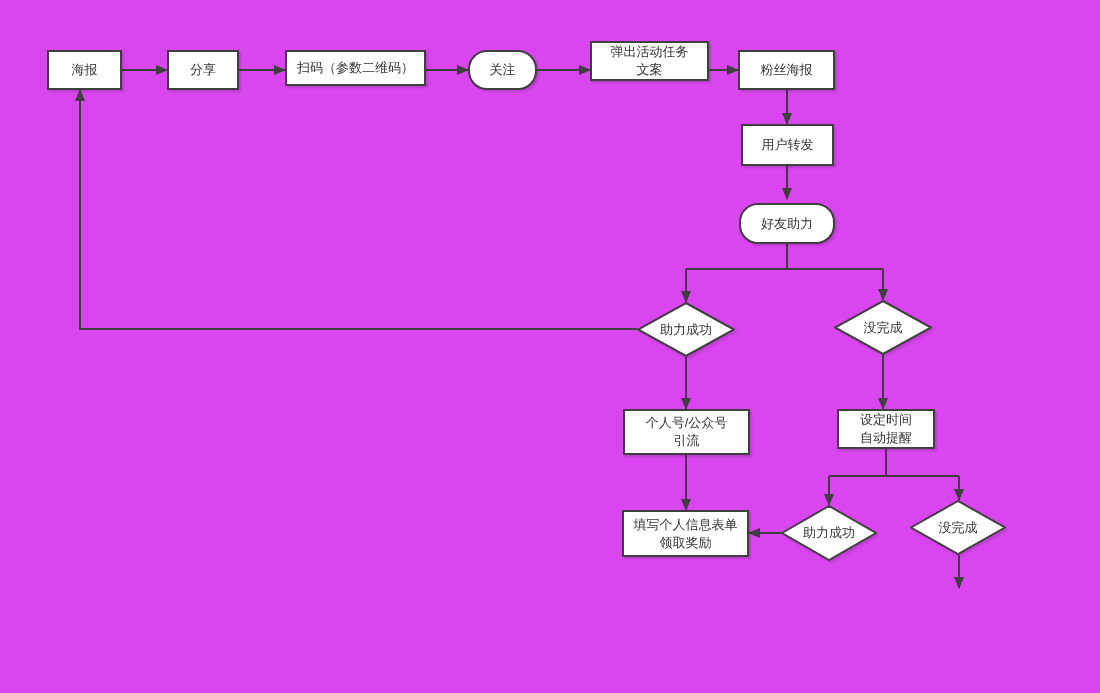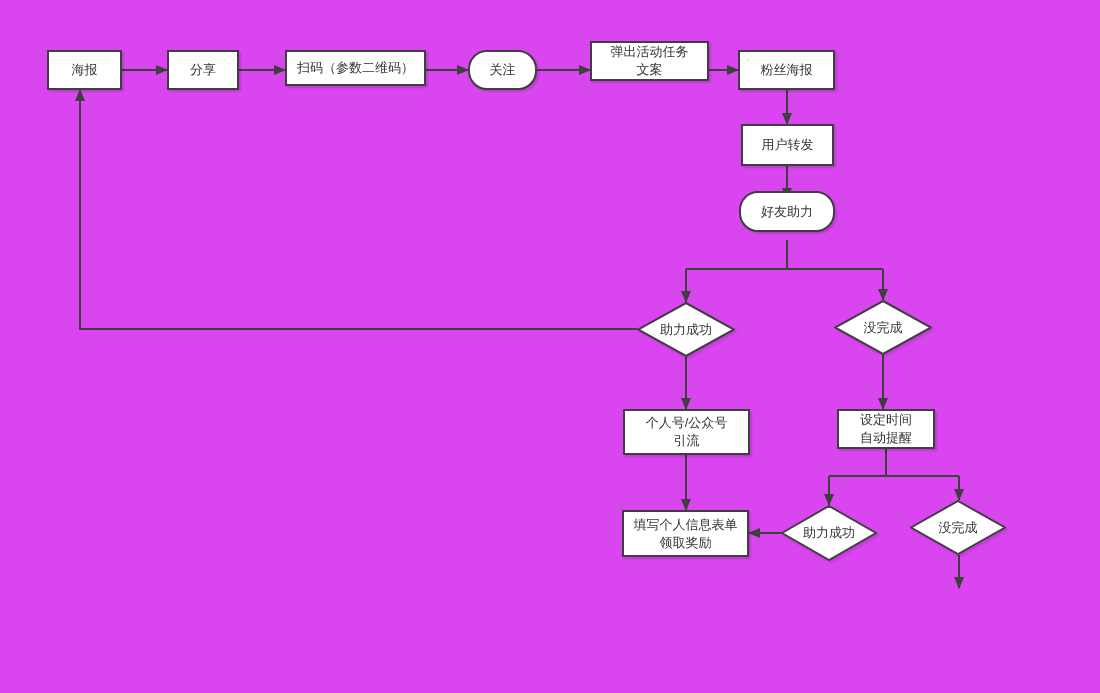--- a/index.html
+++ b/index.html
@@ -103,21 +103,21 @@
     <div class="node rect" style="left: 590px; top: 41px; width: 119px; height: 40px;">
       <span class="label">弹出活动任务
 文案</span>
     </div>
     <div class="node rect" style="left: 741px; top: 124px; width: 93px; height: 42px;">
       <span class="label">用户转发</span>
     </div>
     <div class="node rect" style="left: 738px; top: 50px; width: 97px; height: 40px;">
       <span class="label">粉丝海报</span>
     </div>
-    <div class="node rect" style="left: 739px; top: 191px; width: 96px; height: 41px; border-radius: 19px;">
+    <div class="node rect" style="left: 739px; top: 203px; width: 96px; height: 41px; border-radius: 19px;">
       <span class="label">好友助力</span>
     </div>
     <div class="node diamond" style="left: 637px; top: 302px; width: 98px; height: 55px;">
       <svg width="98" height="55" viewBox="0 0 98 55">
         <polygon points="49,1 97,27.5 49,54 1,27.5" fill="#ffffff" stroke="#3f3f3f" stroke-width="2"></polygon>
       </svg>
       <span class="label">助力成功</span>
     </div>
     <div class="node diamond" style="left: 834px; top: 300px; width: 98px; height: 55px;">
       <svg width="98" height="55" viewBox="0 0 98 55">

